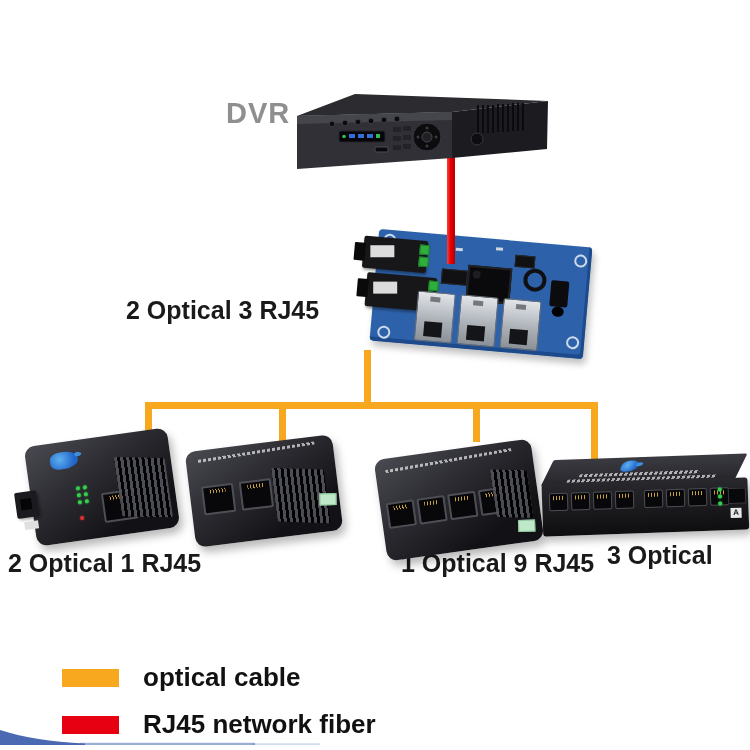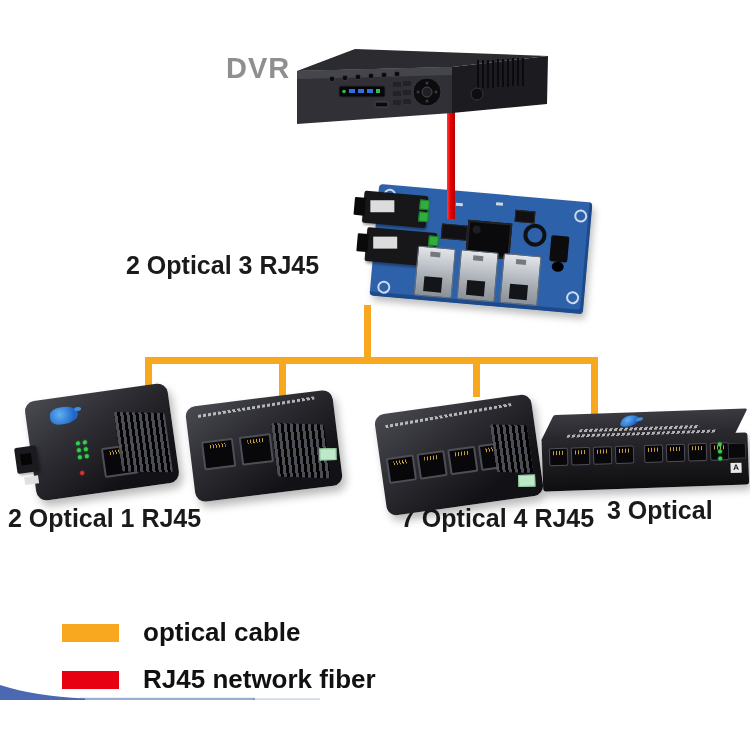--- a/index.html
+++ b/index.html
@@ -1,17 +1,17 @@
 <!DOCTYPE html>
 <html><head>
 <meta charset="utf-8">
 <style>
   html,body{margin:0;padding:0;background:#fff;}
   .canvas{position:relative;width:750px;height:700px;background:#ffffff;overflow:hidden;
-          font-family:"Liberation Sans",sans-serif;}
+          font-family:"Liberation Sans",sans-serif;margin-top:45px;}
 
   
   .lbl{position:absolute;font-weight:bold;color:#1a1a1a;font-size:25px;white-space:nowrap;}
   .dvr-lbl{position:absolute;left:226px;top:52px;font-weight:bold;font-size:29px;color:#8f8f8f;letter-spacing:1px;}
 
   
   .cable-red{position:absolute;left:447px;top:109px;width:8px;height:110px;z-index:3;
              background:linear-gradient(90deg,#ff3b3b,#e60000 45%,#b40000);}
   .fiber{position:absolute;background:#f7a81f;z-index:1;}
 
@@ -255,21 +255,21 @@
     <div class="sw-ledcol">
       <div class="led"></div>
         <div class="led"></div>
         <div class="led"></div>
     </div>
     <div class="sw-sc"></div>
     <div class="sw-a">A</div>
   </div>
 
   <div class="lbl" style="left:8px;top:504px;">2 Optical 1 RJ45</div>
-  <div class="lbl" style="left:401px;top:504px;">7 Optical 4 RJ45</div>
+  <div class="lbl" style="left:401px;top:504px;">1 Optical 9 RJ45</div>
   <div class="lbl" style="left:607px;top:496px;">3 Optical</div>
 
   <div class="swatch" style="left: 62px; top: 624px; background: rgb(247, 168, 31);"></div>
   <div class="legend-lbl" style="left:143px;top:617px;">optical cable</div>
   <div class="swatch" style="left: 62px; top: 671px; background: rgb(230, 0, 18);"></div>
   <div class="legend-lbl" style="left:143px;top:664px;">RJ45 network fiber</div>
 
   <svg class="swoosh" width="340" height="16" viewBox="0 0 340 16">
     <path d="M0,1 C25,9 50,12.5 85,14.5 L85,16 L0,16 Z" fill="#4A69B2"></path>
     <rect x="80" y="13.8" width="175" height="2.2" fill="#4A69B2" opacity="0.55"></rect>

